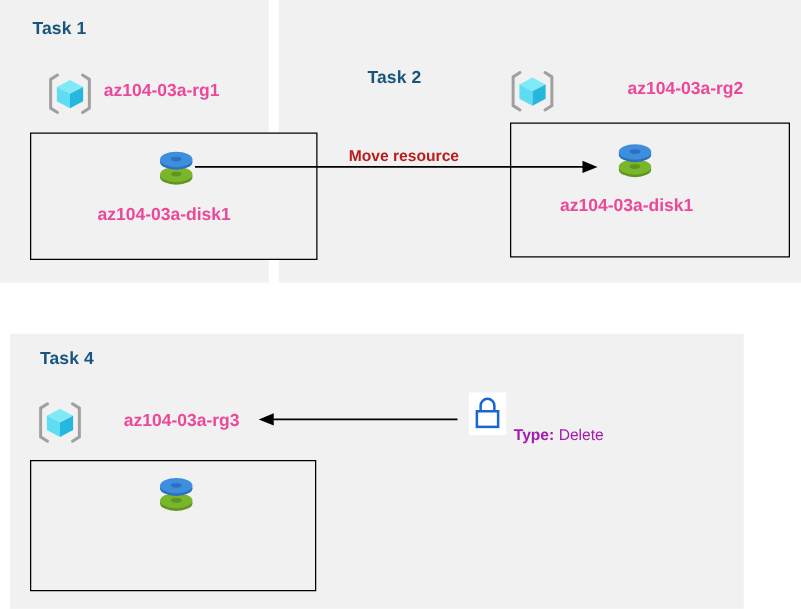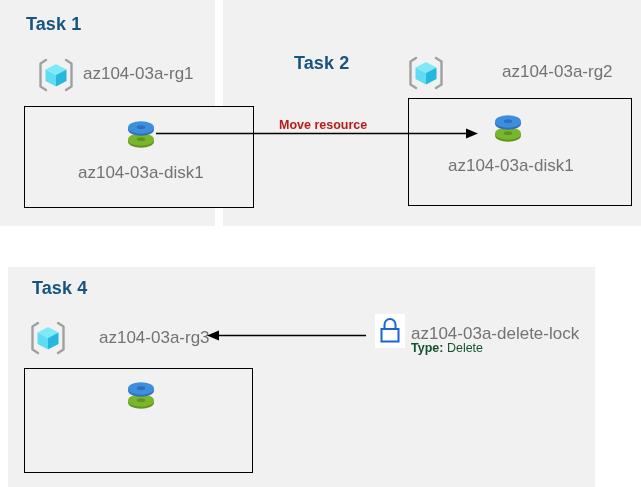--- a/index.html
+++ b/index.html
@@ -26,21 +26,21 @@
     position: absolute;
     background: #f1f1f1;
   }
   #panel-task1 { left: 0px;   top: 0px;   width: 215px; height: 226px; }
   #panel-task2 { left: 223px; top: 0px;   width: 418px; height: 226px; }
   #panel-task3 { left: 8px;   top: 267px; width: 587px; height: 220px; }
 
   .task-label {
     position: absolute;
     color: #17557f;
-    font-size: 18px;
+    font-size: 14px;
     font-weight: bold;
     letter-spacing: 0.1px;
     white-space: nowrap;
   }
   #task1-label { left: 26px;  top: 14px; }
   #task2-label { left: 294px; top: 11px; margin-top: 42px; }
   #task3-label { left: 32px;  top: 278px; }
 
   .inner-box {
     position: absolute;
@@ -77,39 +77,39 @@
     position: absolute;
     left: 375px;
     top: 314px;
     width: 30px;
     height: 34px;
     background: #ffffff;
   }
 
   .node-label {
     position: absolute;
-    color: #737373;
-    font-size: 17px;
-    font-weight: normal;
+    color: #ec4899;
+    font-size: 14px;
+    font-weight: bold;
     white-space: nowrap;
   }
   #rg1-label   { left: 83px;  top: 64px; }
   #rg2-label   { left: 455px; top: 62px; margin-left: 47px; }
   #rg3-label   { left: 99px;  top: 328px; }
   #disk1-label { left: 78px;  top: 163px; }
   #disk2-label { left: 448px; top: 156px; }
   #disk3-label { left: 78px;  top: 418px; }
 
   #lock-name   { left: 411px; top: 324px; }
   #lock-type {
     position: absolute;
     left: 411px;
     top: 341px;
     font-size: 12.5px;
-    color: #14532d;
+    color: #a21caf;
     white-space: nowrap;
   }
   #lock-type .k { font-weight: bold; }
   #lock-type .v { font-weight: normal; }
 
   #move-label {
     position: absolute;
     left: 279px;
     top: 118px;
     color: #b91c1c;
@@ -210,21 +210,20 @@
     </svg>
   </div>
 
   <div class="node-label" id="rg1-label">az104-03a-rg1</div>
   <div class="node-label" id="rg2-label">az104-03a-rg2</div>
   <div class="node-label" id="rg3-label">az104-03a-rg3</div>
 
   <div class="node-label" id="disk1-label">az104-03a-disk1</div>
   <div class="node-label" id="disk2-label">az104-03a-disk1</div>
 
-  <div class="node-label" id="lock-name">az104-03a-delete-lock</div>
   <div id="lock-type">
     <span class="k">Type:</span>
     <span class="v">Delete</span>
   </div>
 
   <div id="move-label">Move resource</div>
 
   <svg id="arrow-layer" viewBox="0 0 641 487">
 
     <g>

